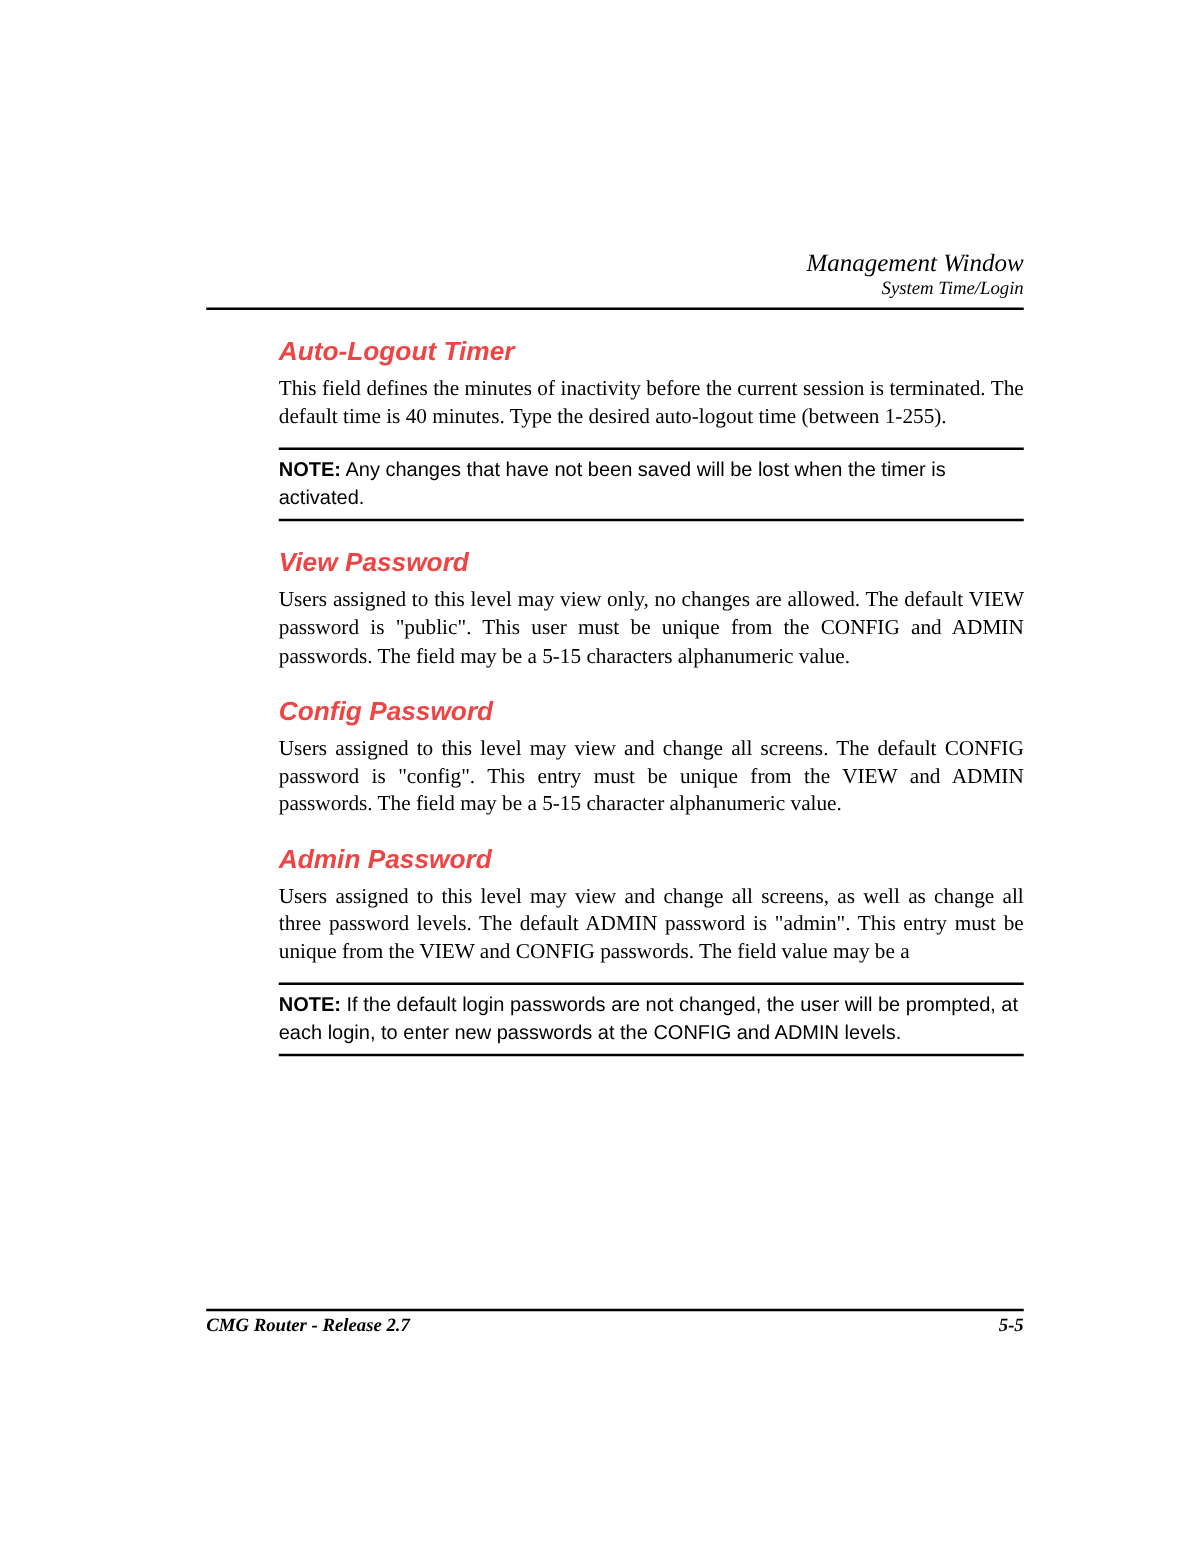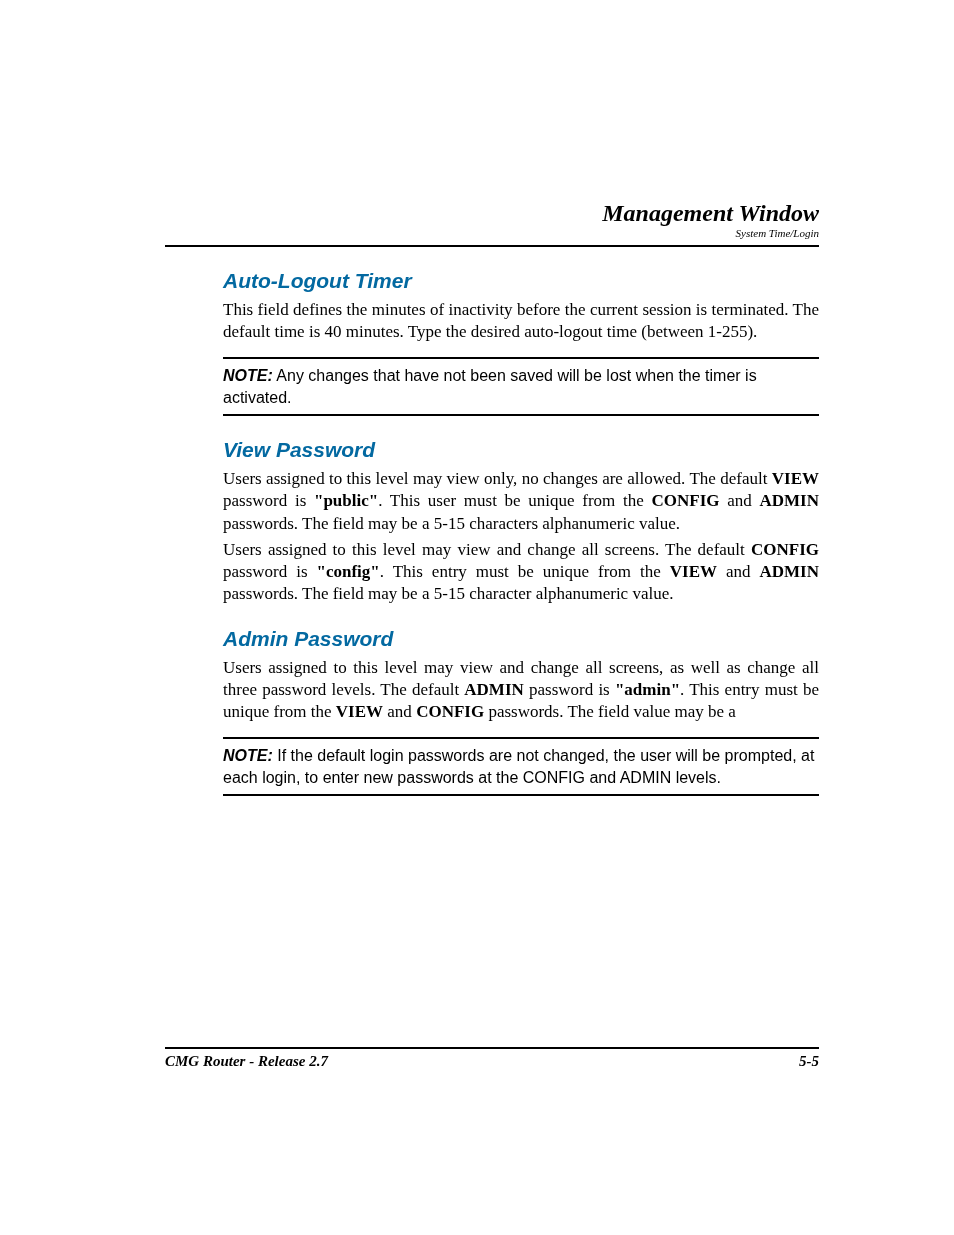--- a/index.html
+++ b/index.html
@@ -15,65 +15,64 @@
   }
   .page {
     padding: 200px 135px 0 165px;
   }
   .header {
     text-align: right;
     margin-bottom: 6px;
   }
   .header-title {
     font-style: italic;
-    font-weight: bold;
-    font-size: 24px;
+    font-weight: normal;
+    font-size: 20px;
     margin: 0;
   }
   .header-sub {
     font-style: italic;
-    font-size: 11px;
+    font-size: 15px;
     margin: 0;
   }
   .hr-thick {
     border: none;
     border-top: 2px solid #000;
     margin: 6px 0 20px 0;
   }
   .content {
     padding-left: 58px;
   }
   .section-title {
     font-family: Arial, Helvetica, sans-serif;
     font-weight: bold;
     font-style: italic;
-    color: #0369a1;
+    color: #ef4444;
     font-size: 21px;
     margin: 22px 0 6px 0;
   }
   .body-text {
     font-size: 17px;
     line-height: 1.3;
     margin: 4px 0 0 0;
     text-align: justify;
   }
   .note-block {
     border-top: 2px solid #000;
     border-bottom: 2px solid #000;
     padding: 6px 0;
     margin: 14px 0 6px 0;
     font-family: Arial, Helvetica, sans-serif;
     font-size: 16px;
     line-height: 1.35;
   }
   .note-label {
     font-weight: bold;
-    font-style: italic;
   }
-  .bold { font-weight: bold; }
+  .bold { font-weight: normal; }
   .footer {
     position: absolute;
     bottom: 165px;
     left: 165px;
     right: 135px;
   }
   .footer-line {
     border-top: 2px solid #000;
     padding-top: 4px;
     display: flex;
@@ -99,20 +98,21 @@
     <p class="body-text">This field defines the minutes of inactivity before the current session is terminated. The default time is 40 minutes. Type the desired auto-logout time (between 1-255).</p>
     <div class="note-block">
       <span class="note-label">NOTE:</span><span>  Any changes that have not been saved will be lost when the timer is activated.</span>
     </div>
 
     <div class="section-title">View Password</div>
     <p class="body-text">
       <span>Users assigned to this level may view only, no changes are allowed. The default </span><span class="bold">VIEW</span><span> password is </span><span class="bold">"public"</span><span>. This user must be unique from the </span><span class="bold">CONFIG</span><span> and </span><span class="bold">ADMIN</span><span> passwords. The field may be a 5-15 characters alphanumeric value.</span>
     </p>
 
+    <div class="section-title">Config Password</div>
     <p class="body-text">
       <span>Users assigned to this level may view and change all screens. The default </span><span class="bold">CONFIG</span><span> password is </span><span class="bold">"config"</span><span>. This entry must be unique from the </span><span class="bold">VIEW</span><span> and </span><span class="bold">ADMIN</span><span> passwords. The field may be a 5-15 character alphanumeric value.</span>
     </p>
 
     <div class="section-title">Admin Password</div>
     <p class="body-text">
       <span>Users assigned to this level may view and change all screens, as well as change all three password levels. The default </span><span class="bold">ADMIN</span><span> password is </span><span class="bold">"admin"</span><span>. This entry must be unique from the </span><span class="bold">VIEW</span><span> and </span><span class="bold">CONFIG</span><span> passwords. The field value may be a </span>
     </p>
     <div class="note-block">
       <span class="note-label">NOTE:</span><span>  If the default login passwords are not changed, the user will be prompted, at each login, to enter new passwords at the CONFIG and ADMIN levels.</span>

